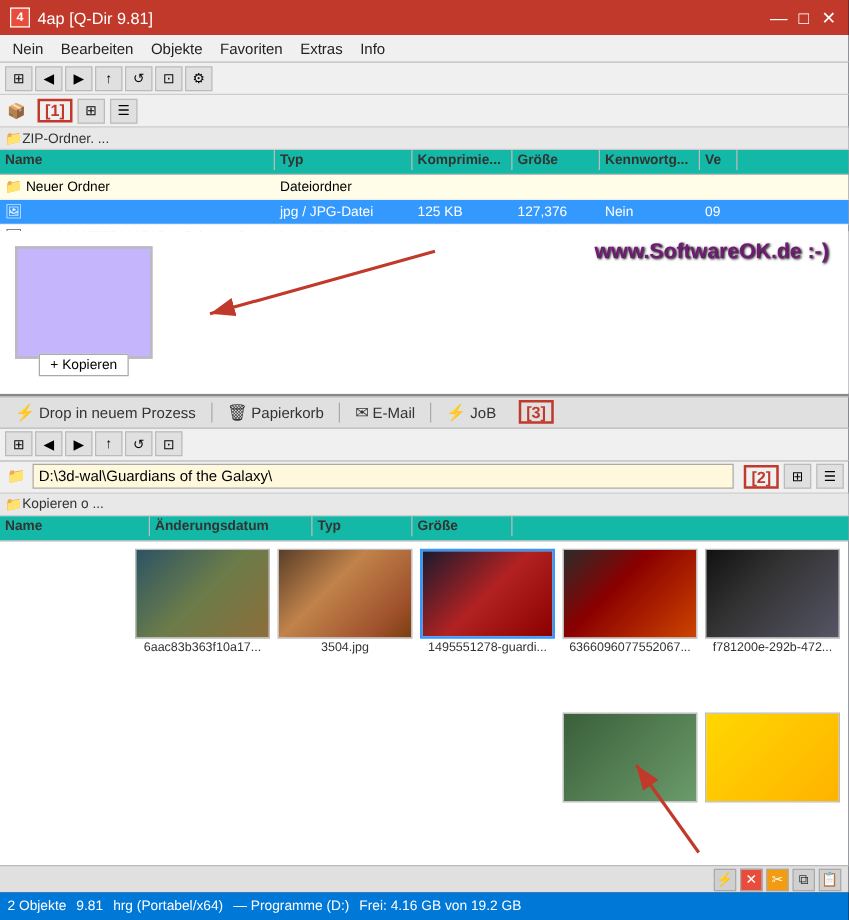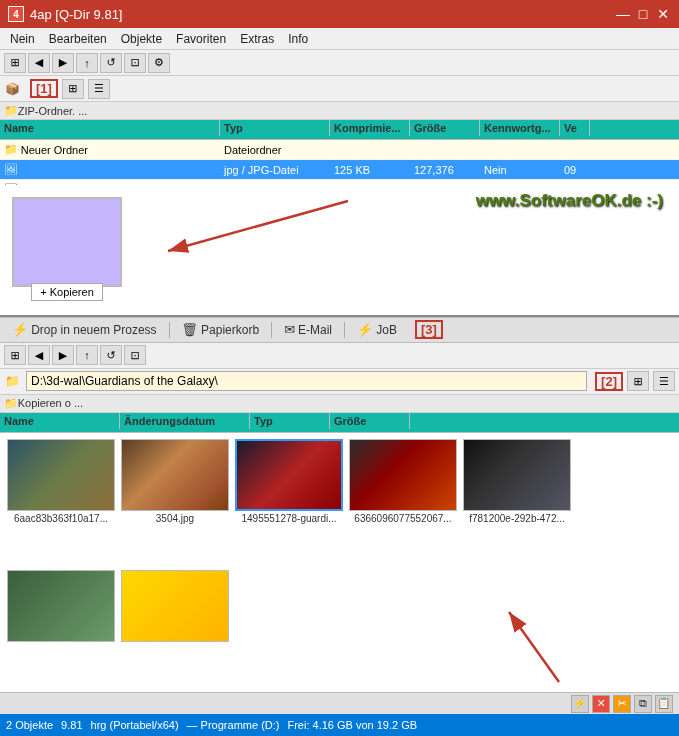--- a/index.html
+++ b/index.html
@@ -274,20 +274,21 @@
     }
 
     
     .thumb-grid {
       display: flex;
       flex-wrap: wrap;
       gap: 4px;
       padding: 6px;
       overflow: hidden;
       flex: 1;
+      justify-content: flex-end;
     }
     .thumb-item {
       display: flex;
       flex-direction: column;
       align-items: center;
       width: 110px;
       cursor: pointer;
     }
     .thumb-img {
       width: 108px;
@@ -465,21 +466,21 @@
       <div class="file-cell" style="width:80px;">Nein</div>
       <div class="file-cell" style="width:30px;">13</div>
     </div>
   </div>
 
   <div style="position:relative;display:flex;align-items:flex-start;padding:6px 6px 20px 6px;background:white;flex-shrink:0;height:130px;">
     <div class="drop-area">
       <button class="copy-btn">+ Kopieren</button>
     </div>
     <div style="flex:1;position:relative;height:100%;">
-      <div class="annotation-text" style="position:absolute;right:10px;top:0px;color:#4d7c0f;font-size:17px;font-weight:bold;font-family:Arial,sans-serif;">www.SoftwareOK.de :-)</div>
+      <div class="annotation-text" style="position:absolute;right:10px;top:0px;color:#701a75;font-size:17px;font-weight:bold;font-family:Arial,sans-serif;">www.SoftwareOK.de :-)</div>
 
       <svg style="position:absolute;top:0;left:30px;width:200px;height:80px;" viewBox="0 0 200 80">
         <defs>
           <marker id="arrowhead1" markerWidth="8" markerHeight="6" refX="8" refY="3" orient="auto">
             <polygon points="0 0, 8 3, 0 6" fill="#c0392b"></polygon>
           </marker>
         </defs>
         <line x1="190" y1="10" x2="10" y2="60" stroke="#c0392b" stroke-width="2.5" marker-end="url(#arrowhead1)"></line>
       </svg>
     </div>

